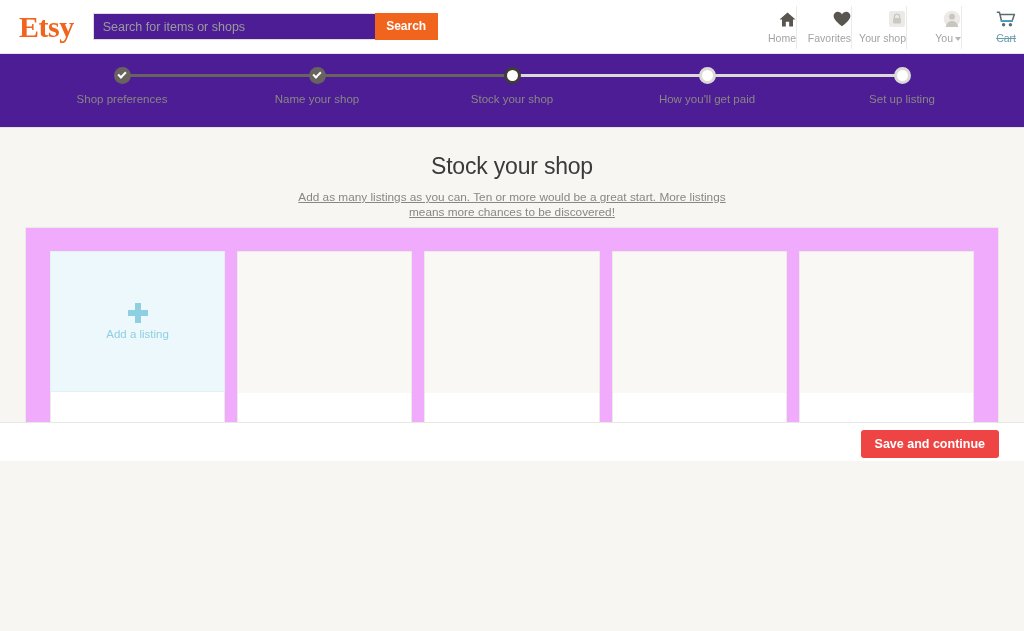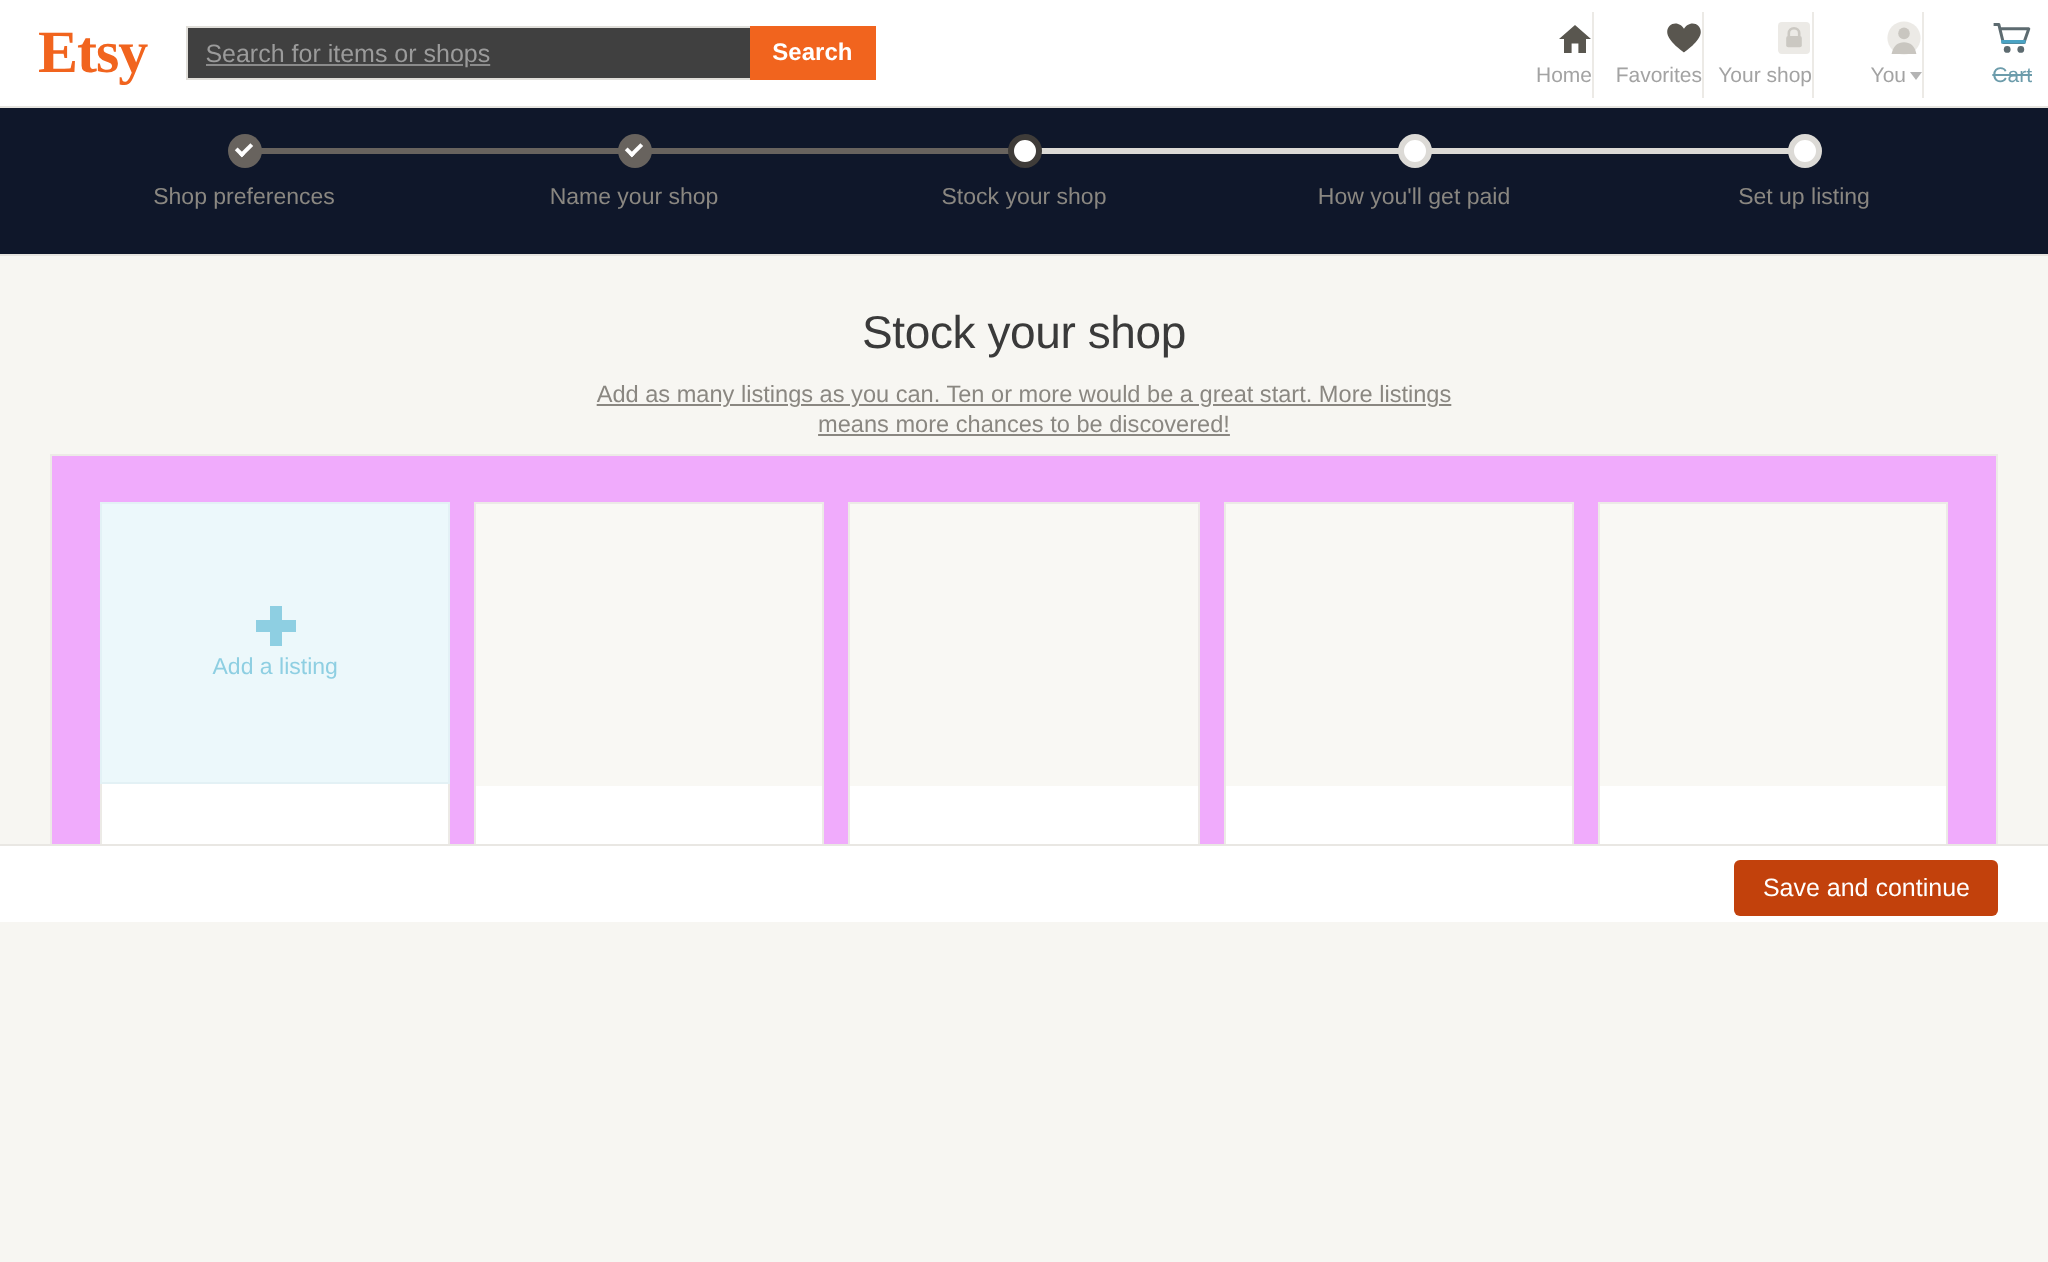--- a/index.html
+++ b/index.html
@@ -49,27 +49,26 @@
     display: flex;
     margin-left: 19px;
     height: 27px;
     width: 345px;
   }
 
   .search-input {
     flex: 1;
     border: 1px solid #e0ded9;
     border-right: none;
-    background: #404040;
+    background: #4c1d95;
     font-family: "Liberation Sans", sans-serif;
     font-size: 12.5px;
     color: #8b8b8b;
     padding: 0 9px;
     outline: none;
-    text-decoration: underline;
   }
   .search-input::placeholder { color: #9b9b9b; }
 
   .search-btn {
     width: 63px;
     background: #f1641e;
     border: 1px solid #f1641e;
     color: #fff;
     font-family: "Liberation Sans", sans-serif;
     font-size: 12px;
@@ -124,21 +123,21 @@
     margin-left: 2px;
     border-left: 3px solid transparent;
     border-right: 3px solid transparent;
     border-top: 4px solid #b4b4b4;
     vertical-align: middle;
   }
 
   
   .stepper-band {
     height: 74px;
-    background: #0f172a;
+    background: #4c1d95;
     border-bottom: 1px solid #e6e4df;
     position: relative;
   }
 
   .stepper {
     position: absolute;
     left: 122px;
     right: 122px;
     top: 13px;
   }
@@ -321,27 +320,27 @@
     height: 39px;
     background: #ffffff;
     border-top: 1px solid #e9e7e3;
     z-index: 10;
   }
 
   .save-btn {
     position: absolute;
     right: 25px;
     top: 7px;
-    background: #c2410c;
+    background: #ef4444;
     color: #ffffff;
     border: none;
     border-radius: 3px;
     font-family: "Liberation Sans", sans-serif;
     font-size: 12.5px;
-    font-weight: 400;
+    font-weight: 700;
     padding: 7px 14px;
     cursor: pointer;
   }
 </style>
 </head>
 <body>
 
 <div class="page">
 
   <div class="header">

